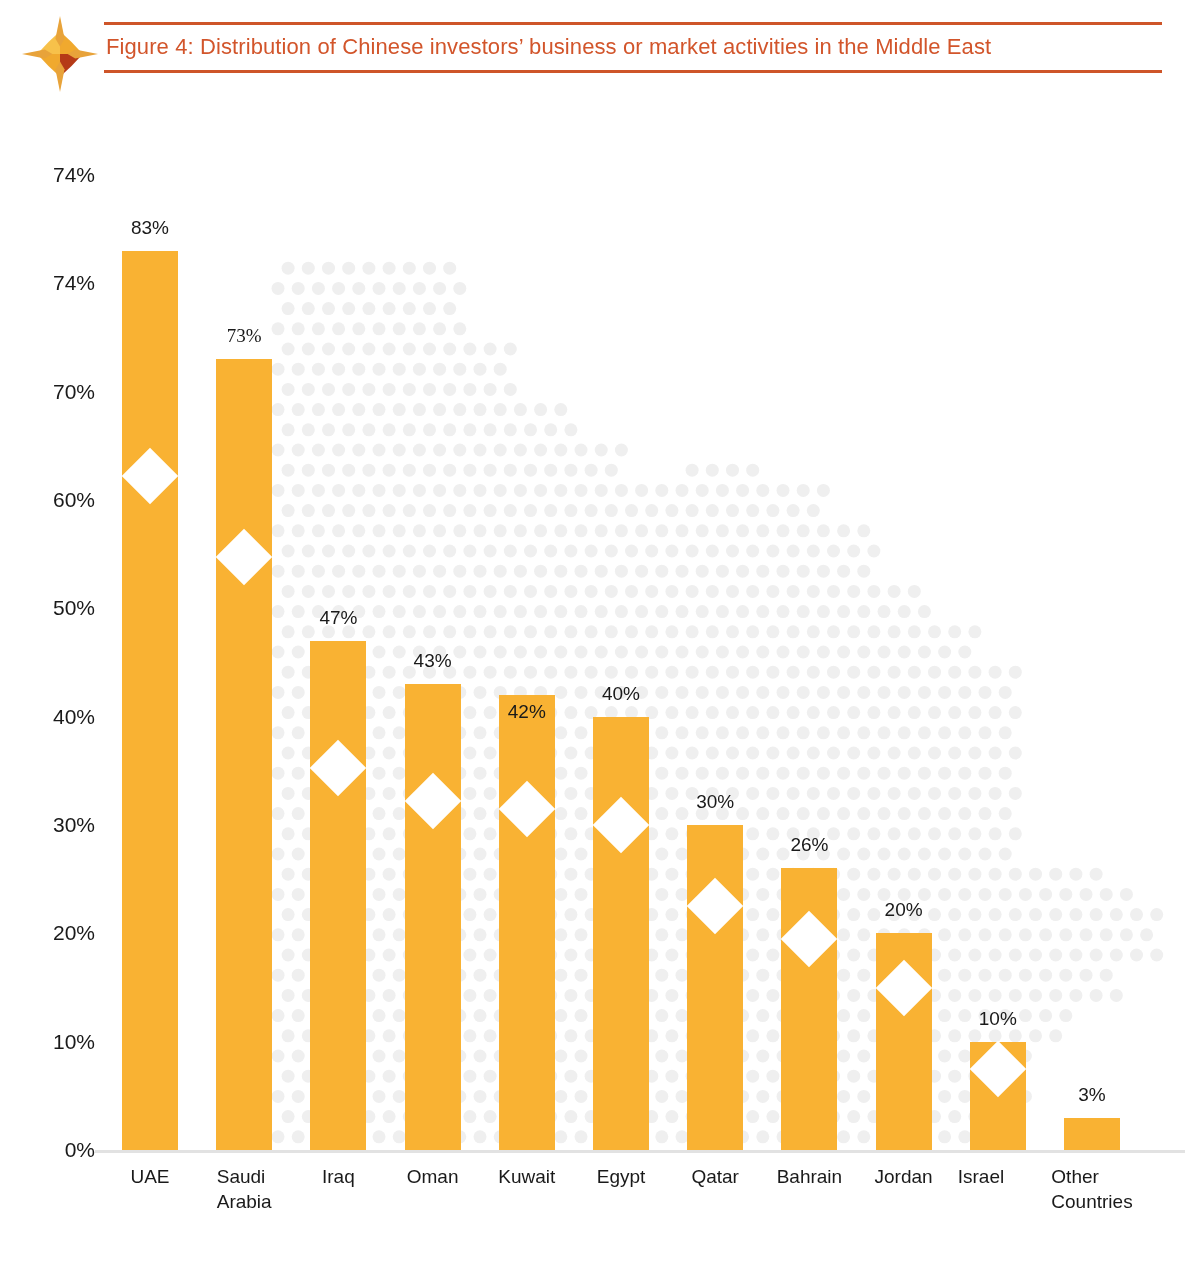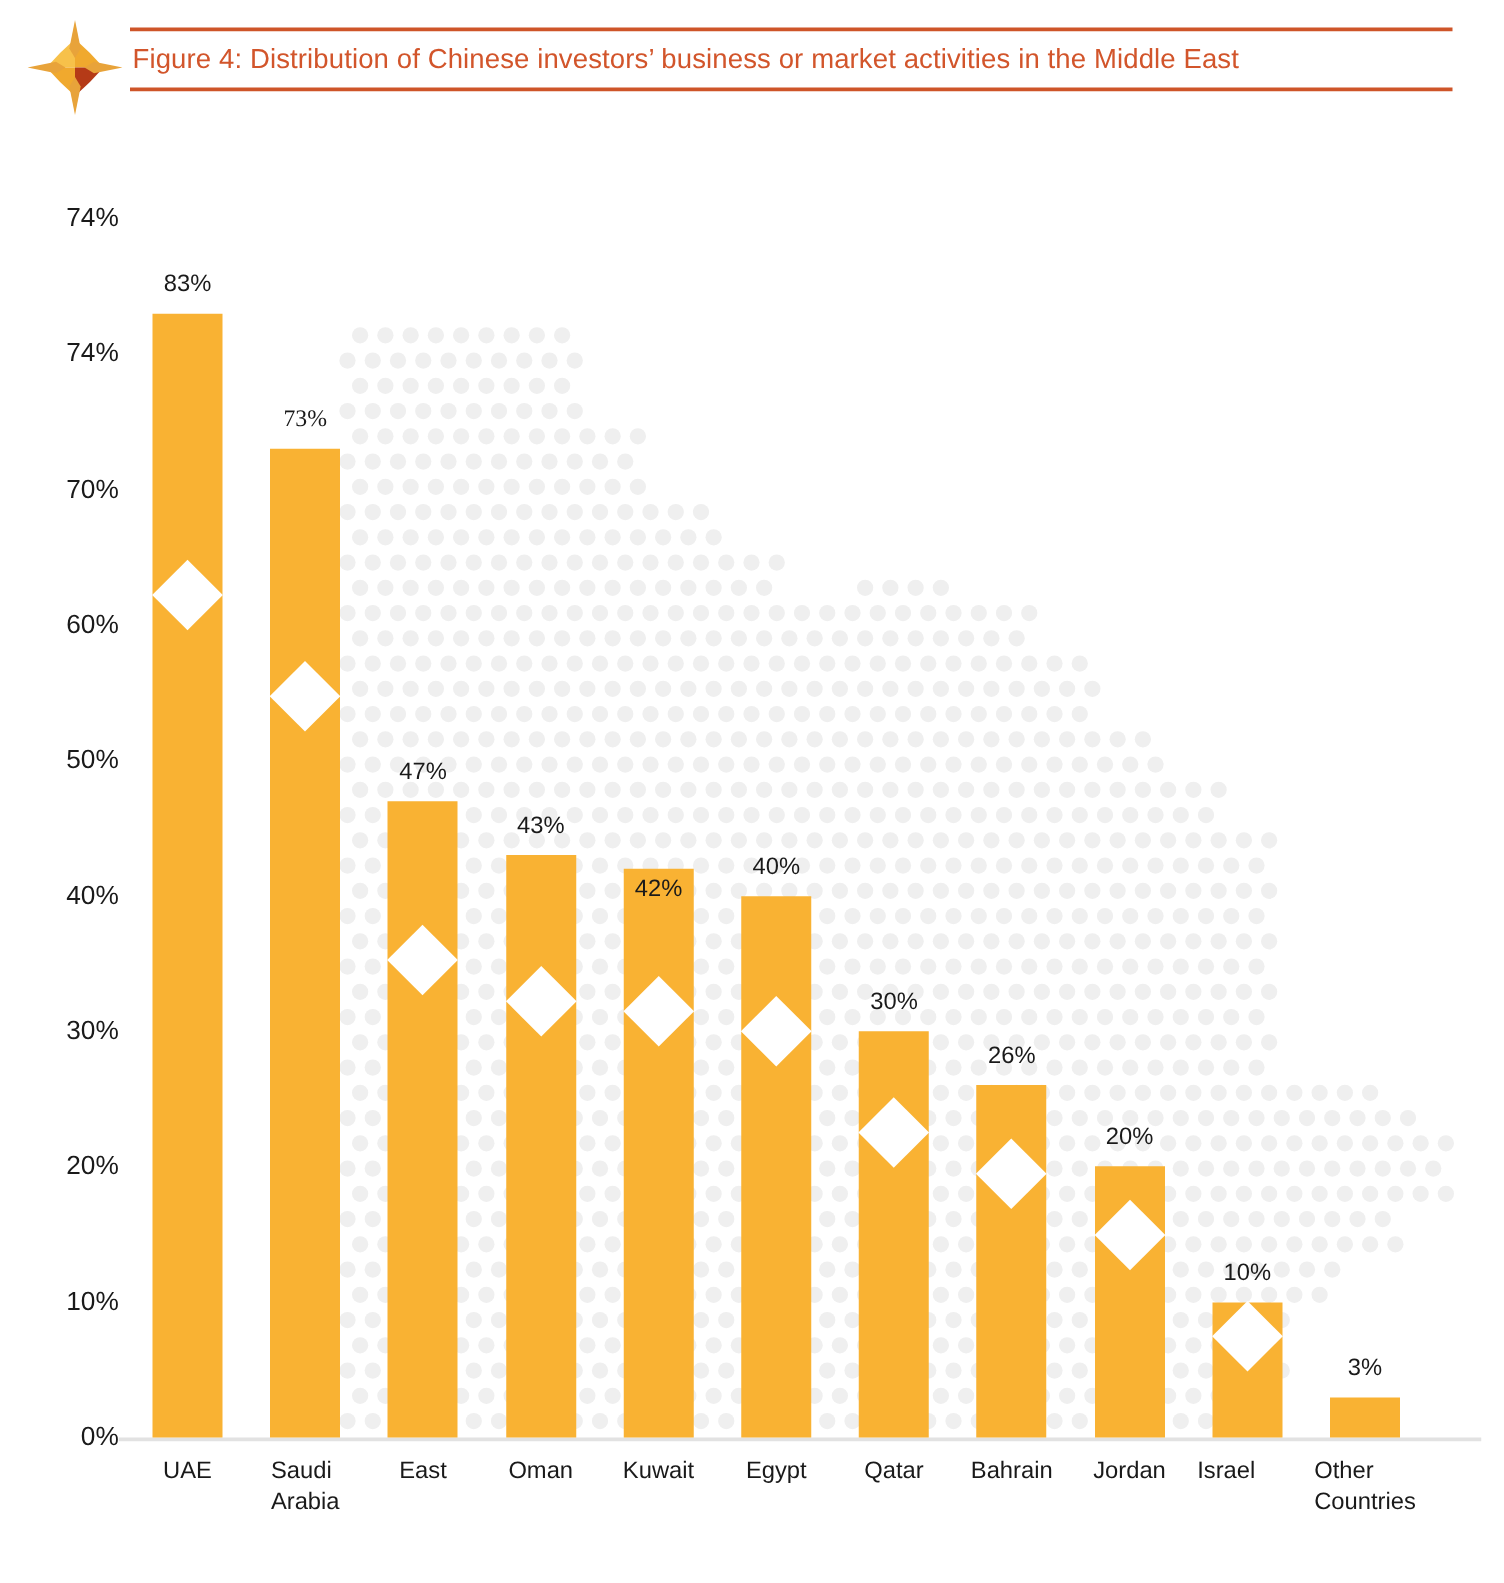--- a/index.html
+++ b/index.html
@@ -1541,21 +1541,21 @@
         <div class="diamond" style="width: 40px; height: 40px; left: 977.8px; top: 1048.75px; background: rgb(255, 255, 255);"></div>
         <div class="bar" style="left: 1064px; top: 1117.5px; width: 56px; height: 32.5px; background: rgb(249, 178, 51);"></div>
       </div>
     <div class="labels-layer" id="labels-layer">
         <div class="val-label" style="left: 150px; top: 216.833px;">83%</div>
         <div class="cat-label" style="left: 150px; top: 1164px;">UAE</div>
         <div class="val-label" style="left: 244.2px; top: 325.167px; font-family: Liberation Serif, serif;">73%</div>
         <div class="cat-label" style="left: 244.2px; top: 1164px;">Saudi
 Arabia</div>
         <div class="val-label" style="left: 338.4px; top: 606.833px;">47%</div>
-        <div class="cat-label" style="left: 338.4px; top: 1164px;">East</div>
+        <div class="cat-label" style="left: 338.4px; top: 1164px;">Iraq</div>
         <div class="val-label" style="left: 432.6px; top: 650.167px;">43%</div>
         <div class="cat-label" style="left: 432.6px; top: 1164px;">Oman</div>
         <div class="val-label" style="left: 526.8px; top: 661px; margin-top: 40px;">42%</div>
         <div class="cat-label" style="left: 526.8px; top: 1164px;">Kuwait</div>
         <div class="val-label" style="left: 621px; top: 682.667px;">40%</div>
         <div class="cat-label" style="left: 621px; top: 1164px;">Egypt</div>
         <div class="val-label" style="left: 715.2px; top: 791px;">30%</div>
         <div class="cat-label" style="left: 715.2px; top: 1164px;">Qatar</div>
         <div class="val-label" style="left: 809.4px; top: 834.333px;">26%</div>
         <div class="cat-label" style="left: 809.4px; top: 1164px;">Bahrain</div>

